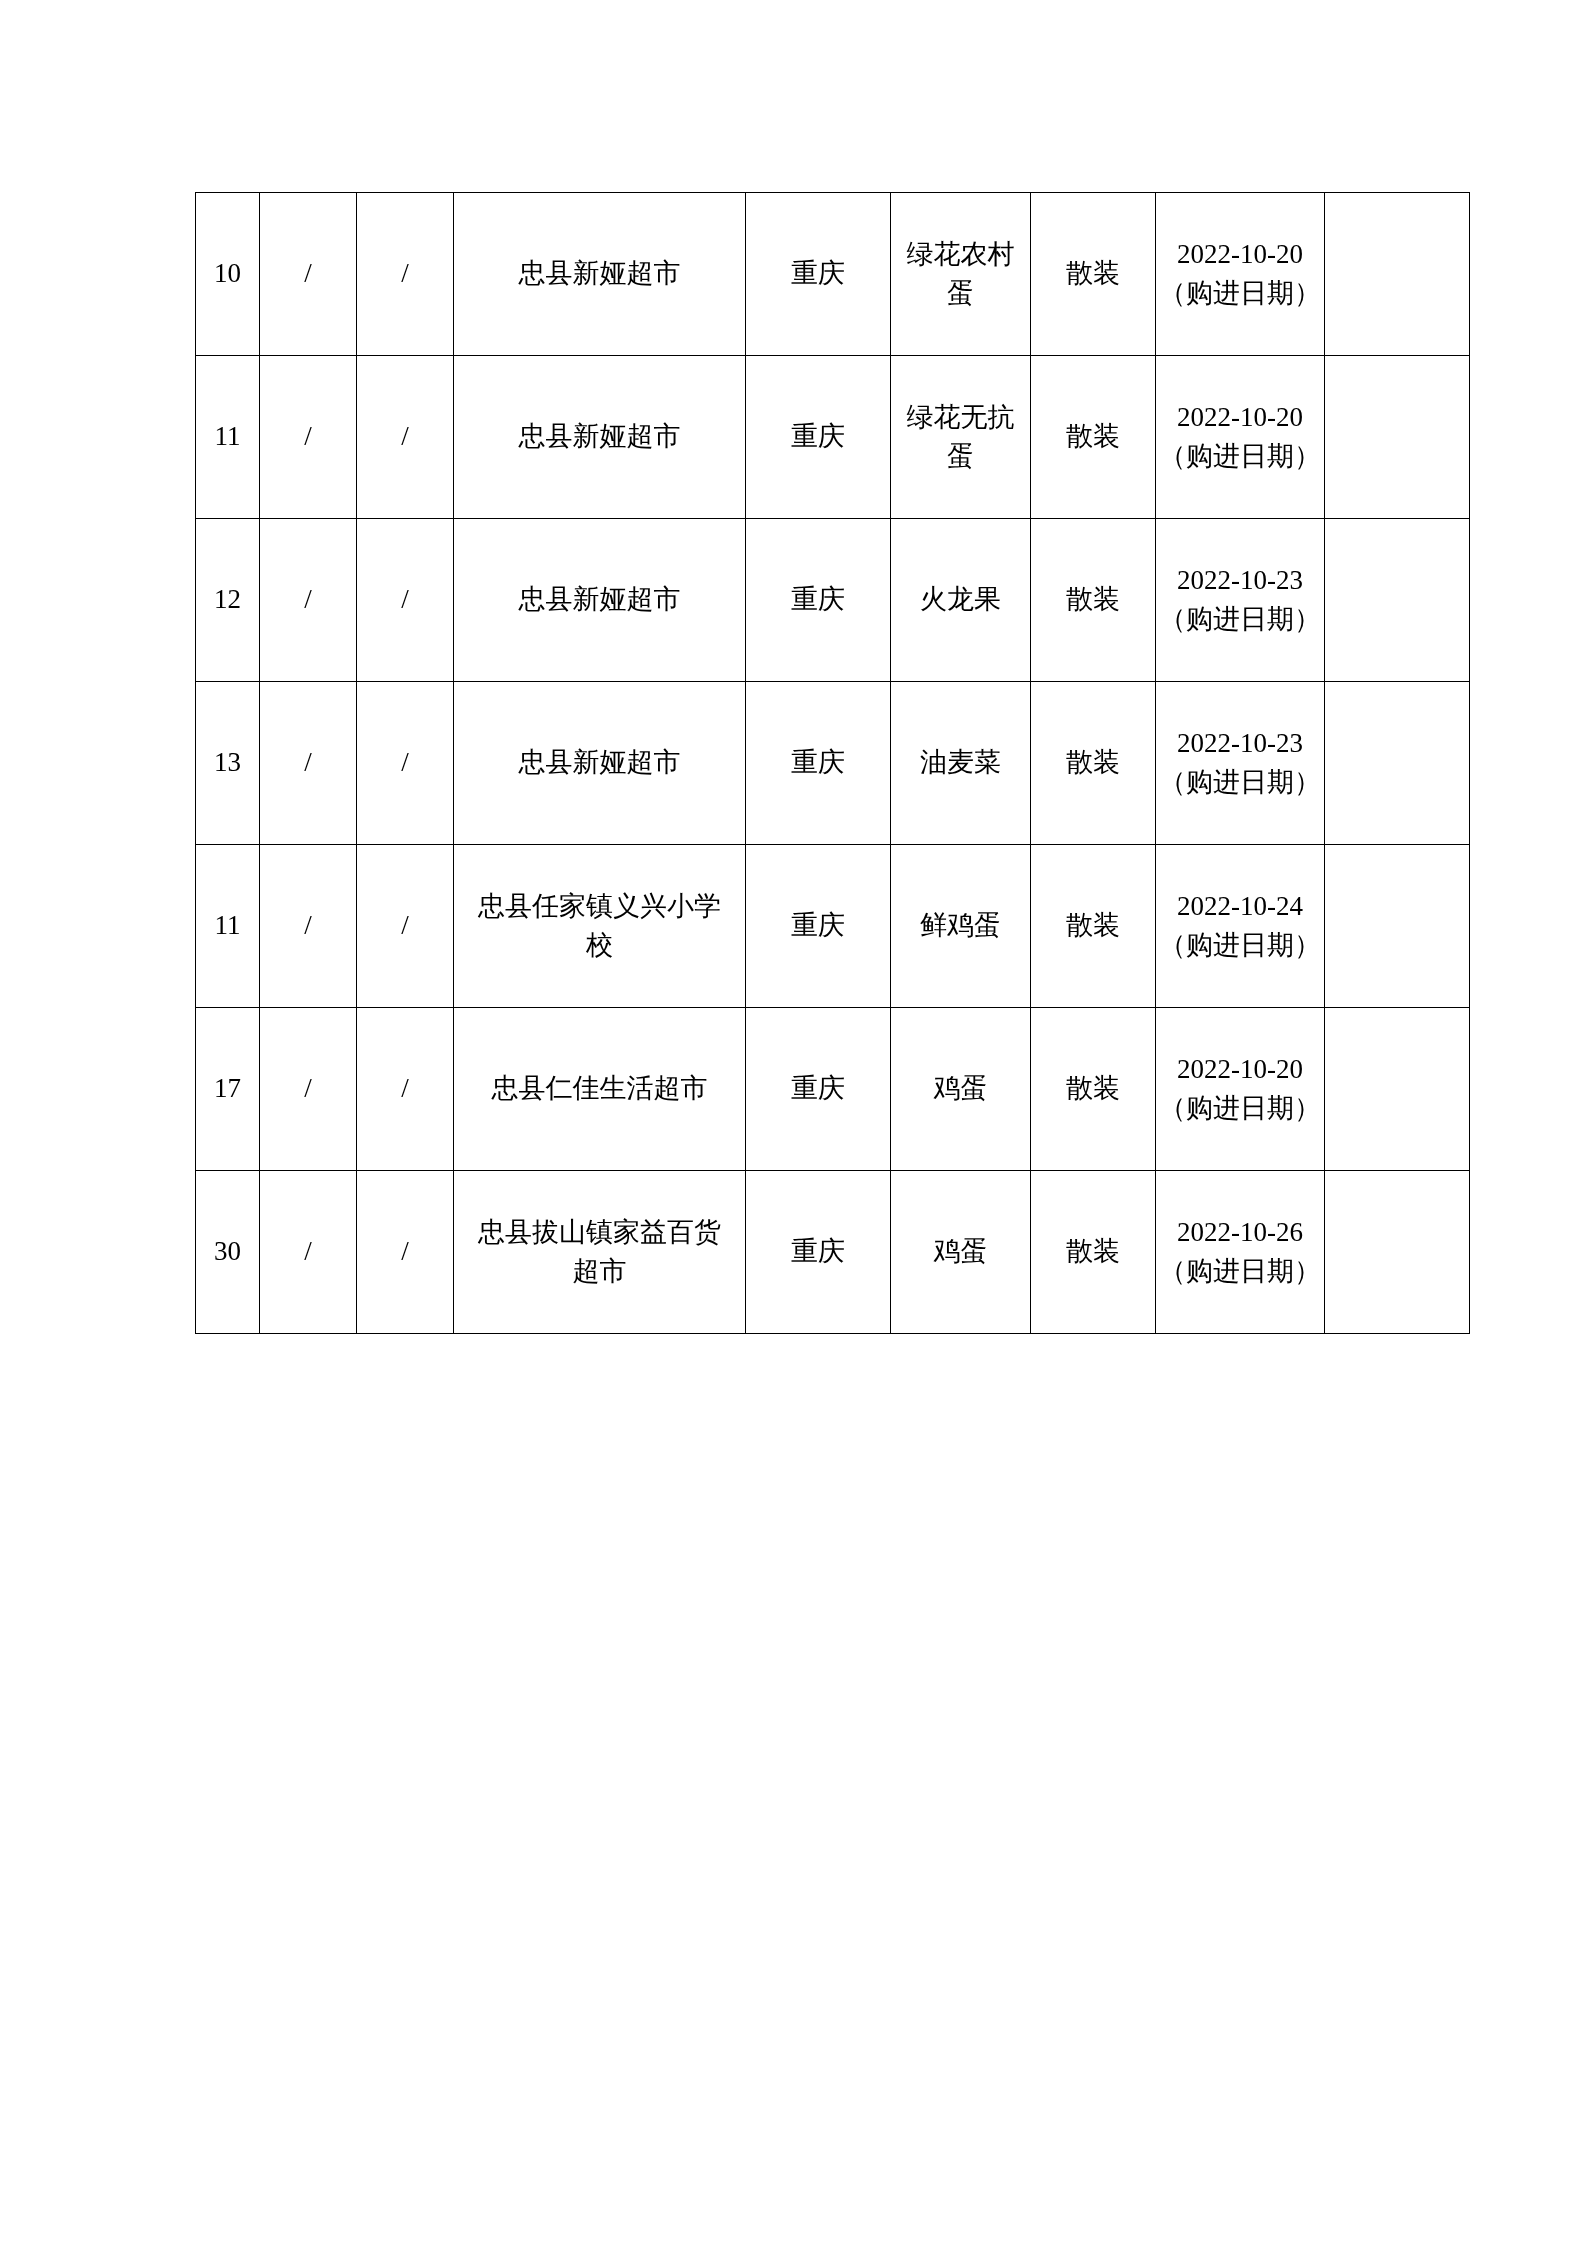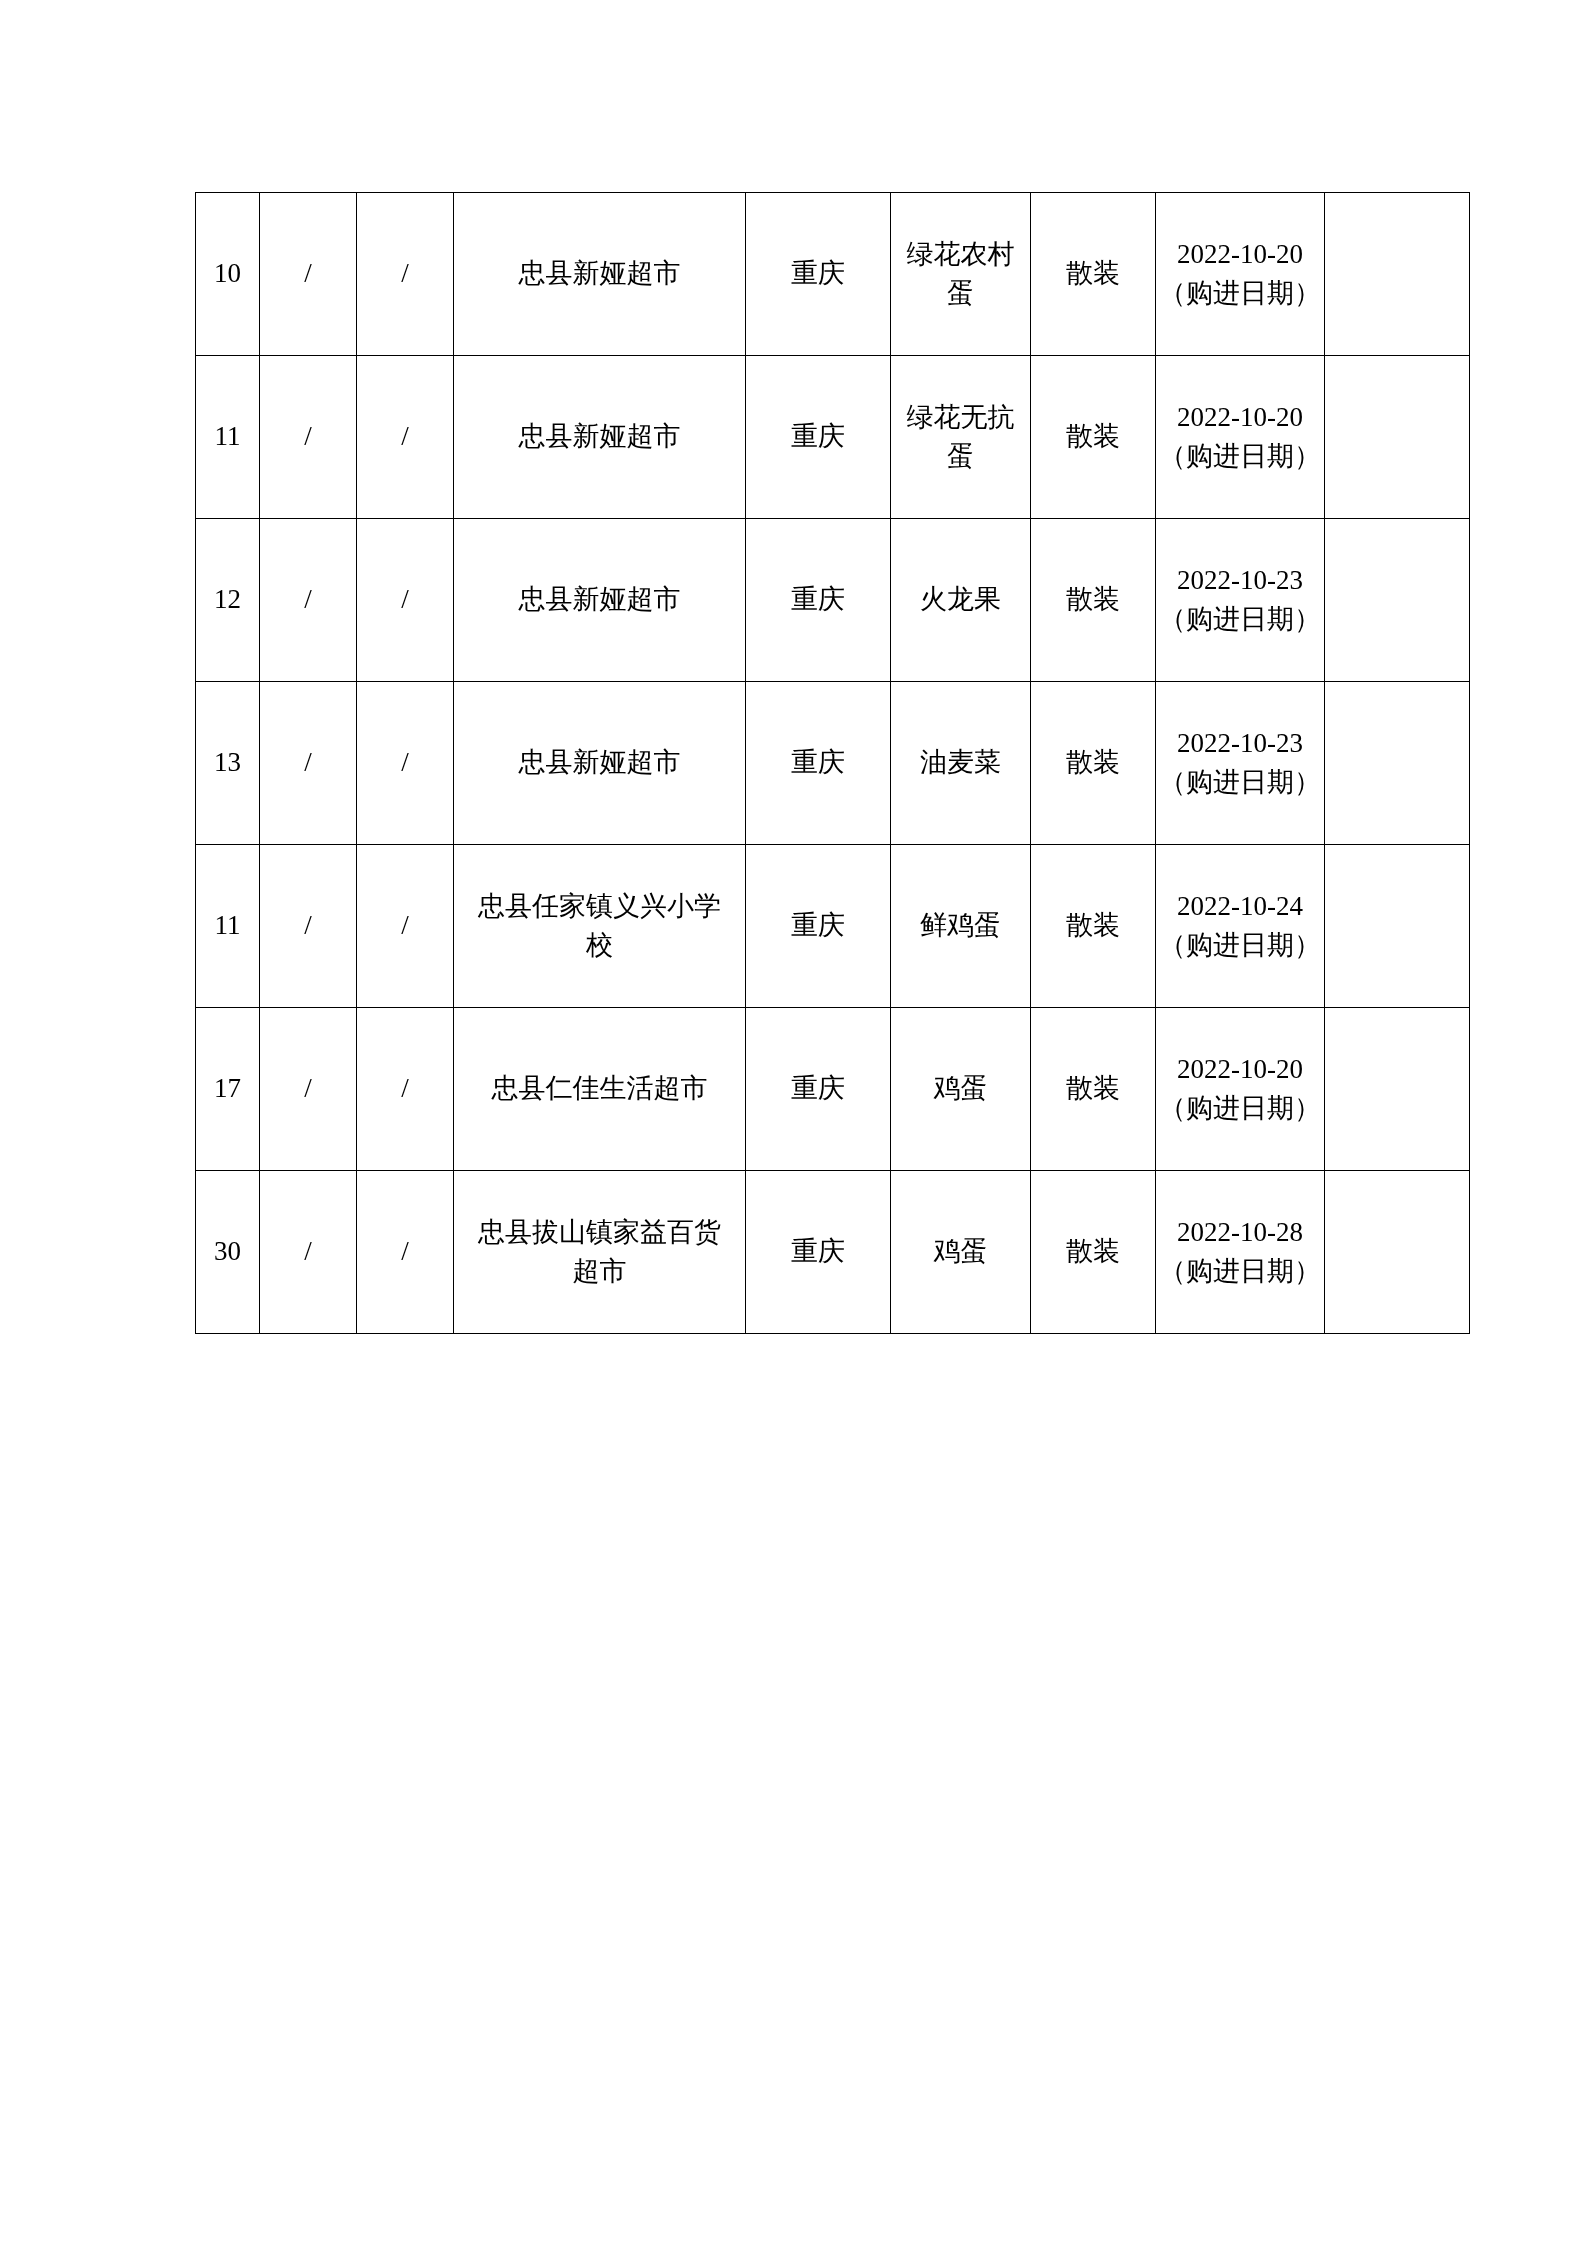--- a/index.html
+++ b/index.html
@@ -136,19 +136,19 @@
       </tr>
       <tr>
         <td>30</td>
         <td>/</td>
         <td>/</td>
         <td class="ml">忠县拔山镇家益百货
 超市</td>
         <td>重庆</td>
         <td class="ml">鸡蛋</td>
         <td>散装</td>
-        <td class="ml">2022-10-28
+        <td class="ml">2022-10-26
 （购进日期）</td>
         <td></td>
       </tr>
     </tbody>
   </table>
 </div>
 
 </body></html>

